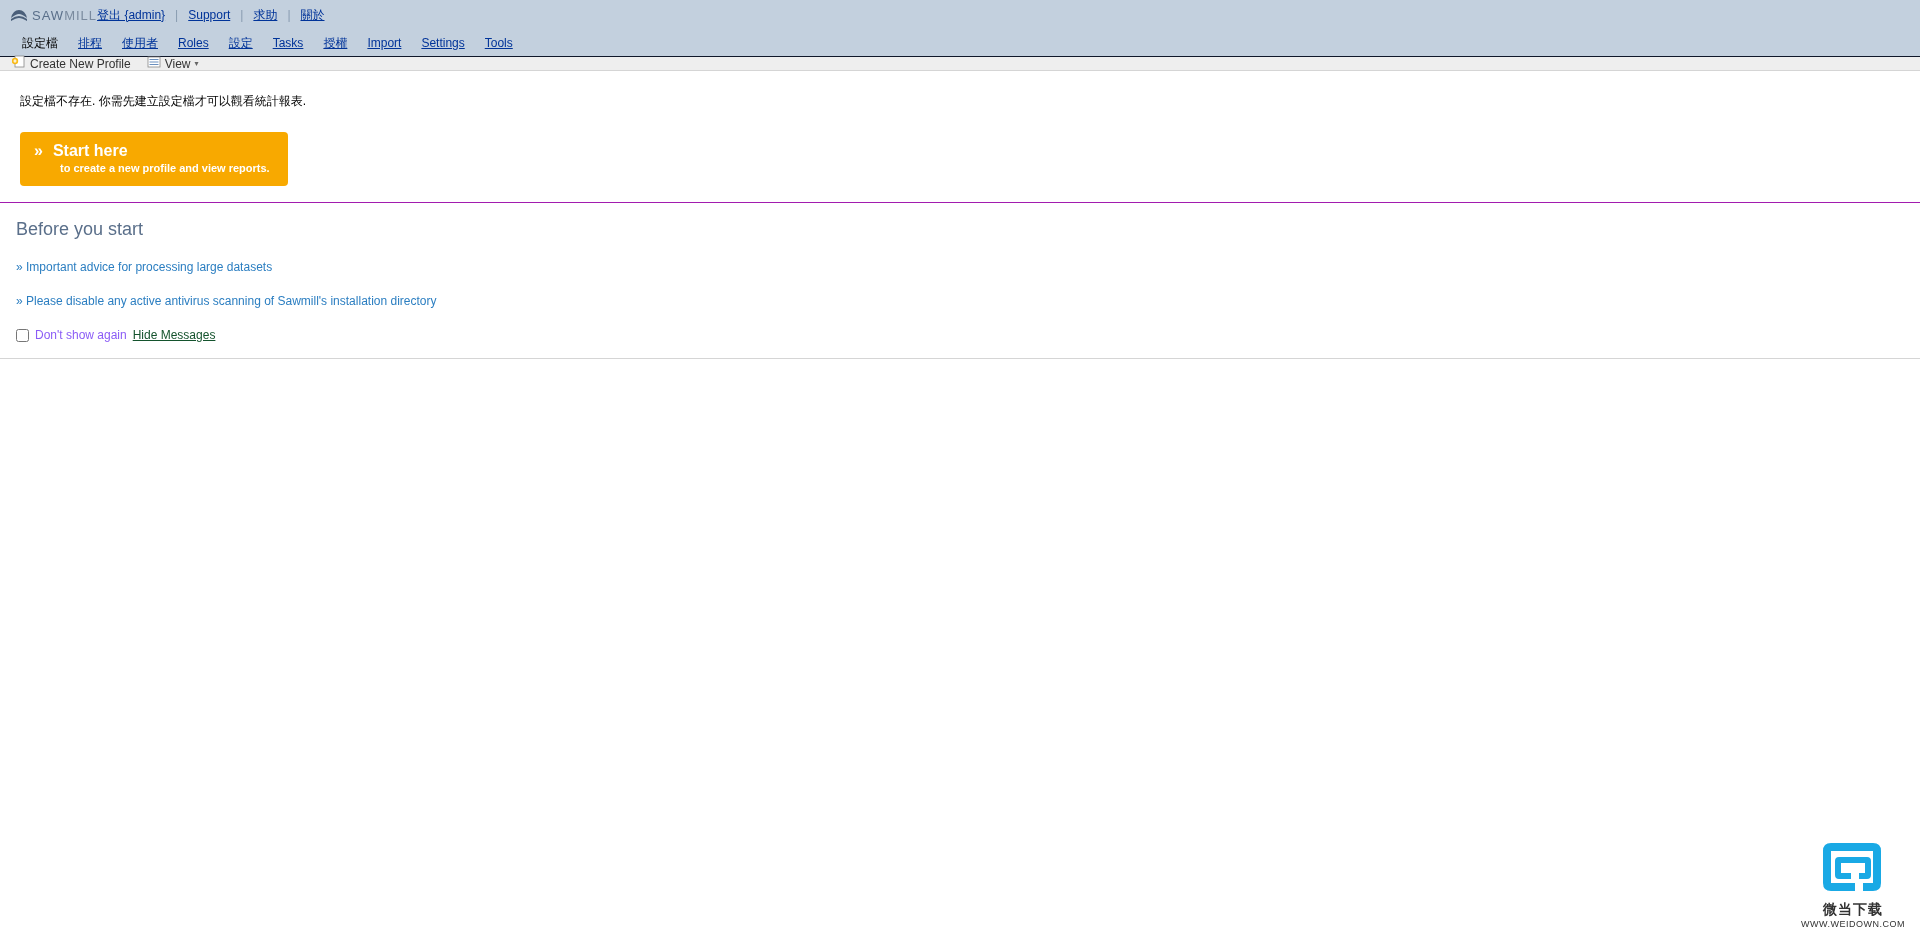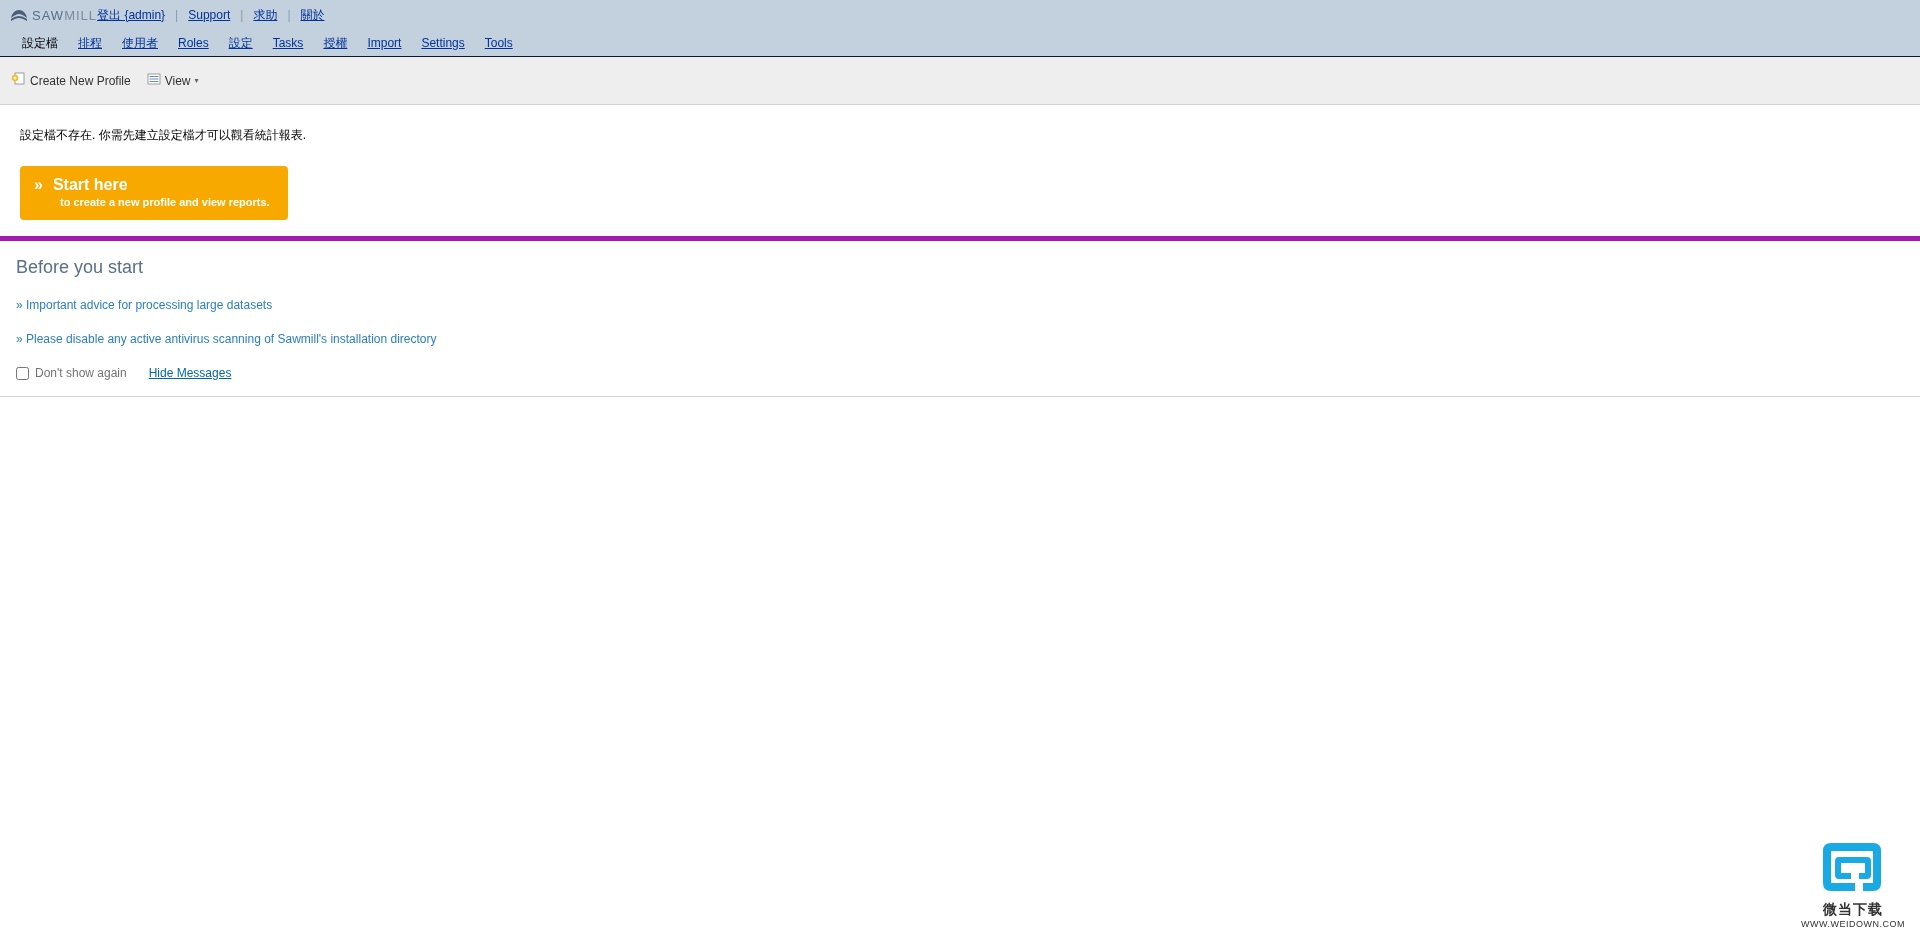--- a/index.html
+++ b/index.html
@@ -63,38 +63,38 @@
   font-size: 12px;
   cursor: pointer;
 }
 .nav-item.active {
   color: #000000;
   text-decoration: none;
   font-weight: normal;
 }
 .toolbar {
   background: #eeeeee;
-  height: 48px;
+  height: 14px;
   display: flex;
   align-items: center;
   padding: 0 12px;
   gap: 16px;
   border-bottom: 1px solid #d5d5d5;
 }
 .toolbar-btn {
   display: flex;
   align-items: center;
   gap: 4px;
   color: #333333;
   cursor: pointer;
   font-size: 12px;
 }
 .content {
   padding: 22px 31px 16px 20px;
-  border-bottom: 5px solid #a21caf;
+  border-bottom: 1px solid #a21caf;
 }
 .msg {
   color: #000000;
   font-size: 12px;
   margin-bottom: 22px;
 }
 .start-btn {
   display: inline-block;
   background: #f8a900;
   color: white;
@@ -139,28 +139,27 @@
   margin-bottom: 20px;
 }
 .dont-show-row {
   display: flex;
   align-items: center;
   gap: 6px;
   margin-top: 14px;
 }
 .dont-show-row label {
   font-size: 12px;
-  color: #737373;
+  color: #8b5cf6;
 }
 .hide-msg-link {
-  color: #0369a1;
+  color: #14532d;
   text-decoration: underline;
   cursor: pointer;
   font-size: 12px;
-  margin-left: 16px;
 }
 .watermark {
   position: fixed;
   bottom: 2px;
   right: 15px;
   text-align: center;
 }
 .watermark-logo {
   width: 68px;
   height: 60px;

